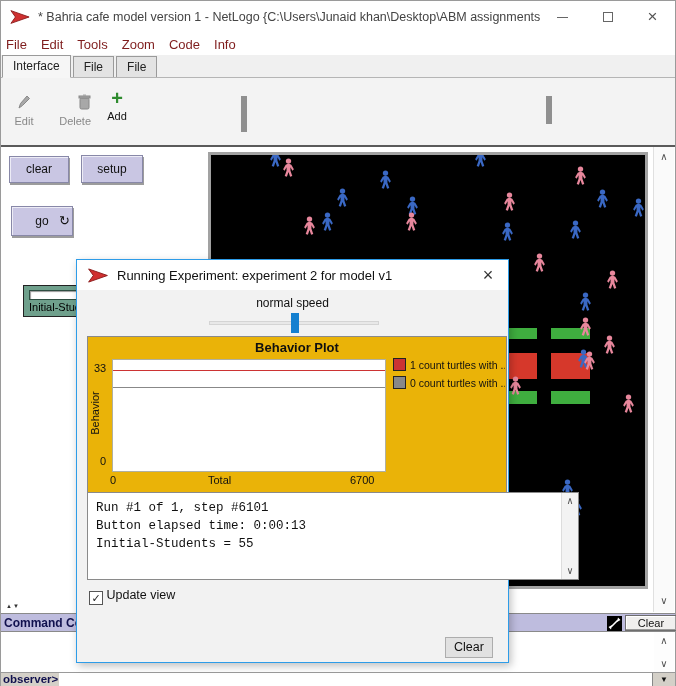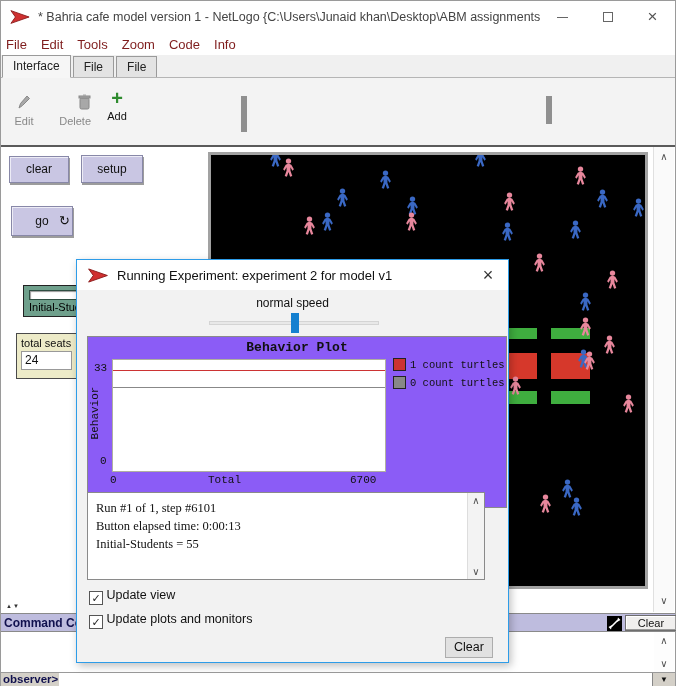--- a/index.html
+++ b/index.html
@@ -82,36 +82,36 @@
   
   #dialog { position:absolute; left:75px; top:258px; width:433px; height:404px; background:#f2f2f2; border:1px solid #2d9ce8; box-shadow:2px 3px 8px rgba(0,0,0,.25); z-index:10; }
   #dialog-titlebar { height:30px; background:#ffffff; display:flex; align-items:center; }
   #dialog-titlebar .dlg-icon { margin:0 8px 0 10px; }
   #dialog-titlebar .dlg-title { font-size:13px; color:#111; flex:1; }
   #dialog-close { width:40px; text-align:center; font-size:18px; color:#333; line-height:28px; }
   #dlg-speed { position:absolute; left:0; top:36px; width:100%; text-align:center; font-size:12px; color:#111; }
   #dlg-slider { position:absolute; left:132px; top:61px; width:170px; height:4px; background:#e8e8e8; border:1px solid #d4d4d4; }
   #dlg-slider .slider-thumb { left:81px; top:-9px; width:8px; height:20px; }
 
-  #plot-widget { position:absolute; left:10px; top:76px; width:420px; height:172px; background:#8b5cf6; border:1px solid #8a8a8a;font-family:Liberation Mono, monospace; }
+  #plot-widget { position:absolute; left:10px; top:76px; width:420px; height:172px; background:#eab308; border:1px solid #8a8a8a; }
   #plot-title { text-align:center; font-weight:bold; font-size:13px; color:#101010; padding-top:3px; }
   #plot-area { position:absolute; left:24px; top:22px; width:274px; height:113px; background:#fff; border:1px solid #b0b0a0; }
   .plot-line { position:absolute; left:0; width:100%; height:1px; }
   #plot-ymax { position:absolute; left:6px; top:25px; font-size:11px; color:#111; }
   #plot-ymin { position:absolute; left:12px; top:118px; font-size:11px; color:#111; }
   #plot-ylabel { position:absolute; left:-23px; top:70px; font-size:11px; color:#111; transform:rotate(-90deg); width:60px; text-align:center; }
   #plot-xmin { position:absolute; left:22px; top:137px; font-size:11px; color:#111; }
   #plot-xlabel { position:absolute; left:120px; top:137px; font-size:11px; color:#111; }
   #plot-xmax { position:absolute; left:262px; top:137px; font-size:11px; color:#111; }
   #plot-legend { position:absolute; left:305px; top:21px; width:112px; }
   .legend-row { display:flex; align-items:center; margin-bottom:5px; }
   .legend-swatch { width:13px; height:13px; border:1px solid #222; margin-right:4px; flex:none; }
   .legend-label { font-size:10.5px; color:#111; white-space:nowrap; overflow:hidden; }
 
-  #dlg-output { position:absolute; left:10px; top:232px; width:398px; height:88px; background:#fff; border:1px solid #8a8a8a; font-family:Liberation Serif, serif; font-size:12.5px; color:#111; }
+  #dlg-output { position:absolute; left:10px; top:232px; width:492px; height:88px; background:#fff; border:1px solid #8a8a8a; font-family:Liberation Mono, monospace; font-size:12.5px; color:#111; }
   #dlg-output .out-lines { padding:6px 8px; line-height:18px; }
   #dlg-output .out-scroll { position:absolute; right:0; top:0; width:17px; height:100%; background:#f3f3f3; border-left:1px solid #ddd; }
   .dlg-check-row { position:absolute; left:12px; font-size:12.5px; color:#111; }
   #dlg-check-1 { top:328px; }
   #dlg-check-2 { top:352px; }
   #abort-btn { position:absolute; left:368px; top:377px; width:48px; height:21px; background:#e1e1e1; border:1px solid #adadad; font-size:12.5px; color:#111; text-align:center; line-height:19px; }
 </style>
 </head>
 <body>
 
@@ -202,24 +202,20 @@
       <span class="forever-icon">↻</span>
     </div>
 
     <div id="slider-widget">
       <div class="sw-track">
         <div class="sw-thumb"></div>
       </div>
       <div class="sw-label">Initial-Students</div>
     </div>
 
-    <div id="monitor-widget">
-      <div>total seats</div>
-      <div class="mon-value">24</div>
-    </div>
 
     <div id="world-view">
         <div class="shelf" style="left: 262px; top: 173px; width: 64px; height: 11px; background: rgb(63, 174, 63);"></div>
         <div class="shelf" style="left: 340px; top: 173px; width: 39px; height: 11px; background: rgb(63, 174, 63);"></div>
         <div class="shelf" style="left: 262px; top: 198px; width: 64px; height: 26px; background: rgb(214, 56, 43);"></div>
         <div class="shelf" style="left: 340px; top: 198px; width: 39px; height: 26px; background: rgb(214, 56, 43);"></div>
         <div class="shelf" style="left: 262px; top: 236px; width: 64px; height: 13px; background: rgb(63, 174, 63);"></div>
         <div class="shelf" style="left: 340px; top: 236px; width: 39px; height: 13px; background: rgb(63, 174, 63);"></div>
         <div class="turtle" style="left: 58px; top: -7px;"><svg width="13" height="19" viewBox="0 0 14 20">
     <circle cx="7" cy="3.1" r="2.9" fill="#3a68c4"></circle>
@@ -404,17 +400,16 @@
           <div>Button elapsed time: 0:00:13</div>
           <div>Initial-Students = 55</div>
         </div>
       <div class="out-scroll">
         <span class="scroll-arrow" style="top:2px;">∧</span>
         <span class="scroll-arrow" style="bottom:2px;">∨</span>
       </div>
     </div>
 
     <div id="dlg-check-1" class="dlg-check-row"><span class="checkbox">✓</span><span> Update view</span></div>
-    <div id="dlg-check-2" class="dlg-check-row"><span class="checkbox">✓</span><span> Update plots and monitors</span></div>
     <div id="abort-btn">Clear</div>
   </div>
 
 </div>
 
 </body></html>

